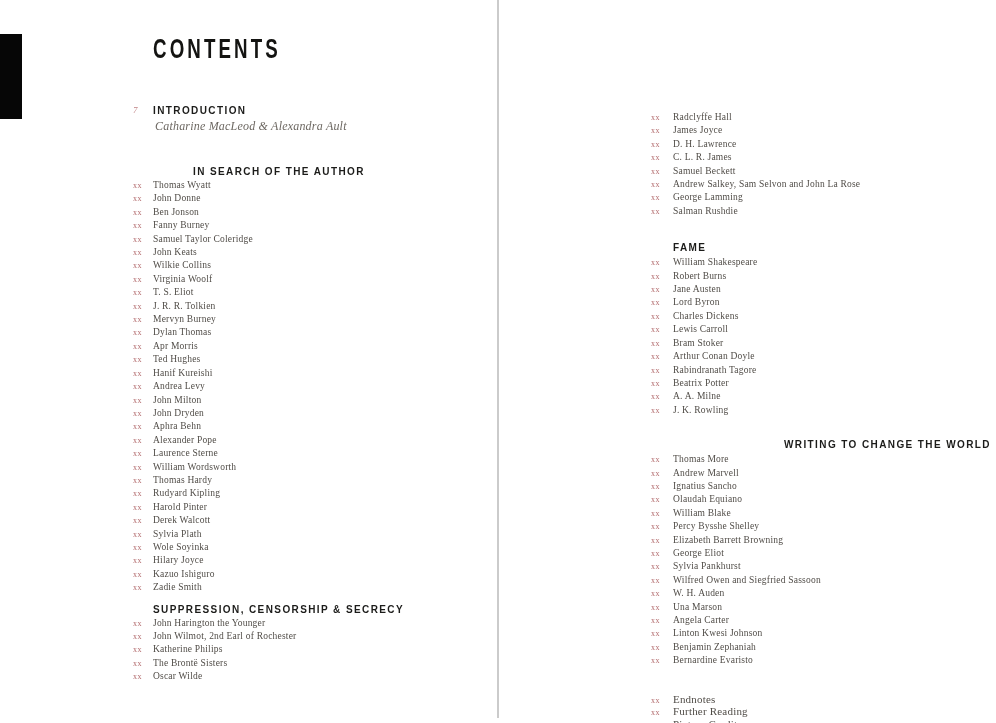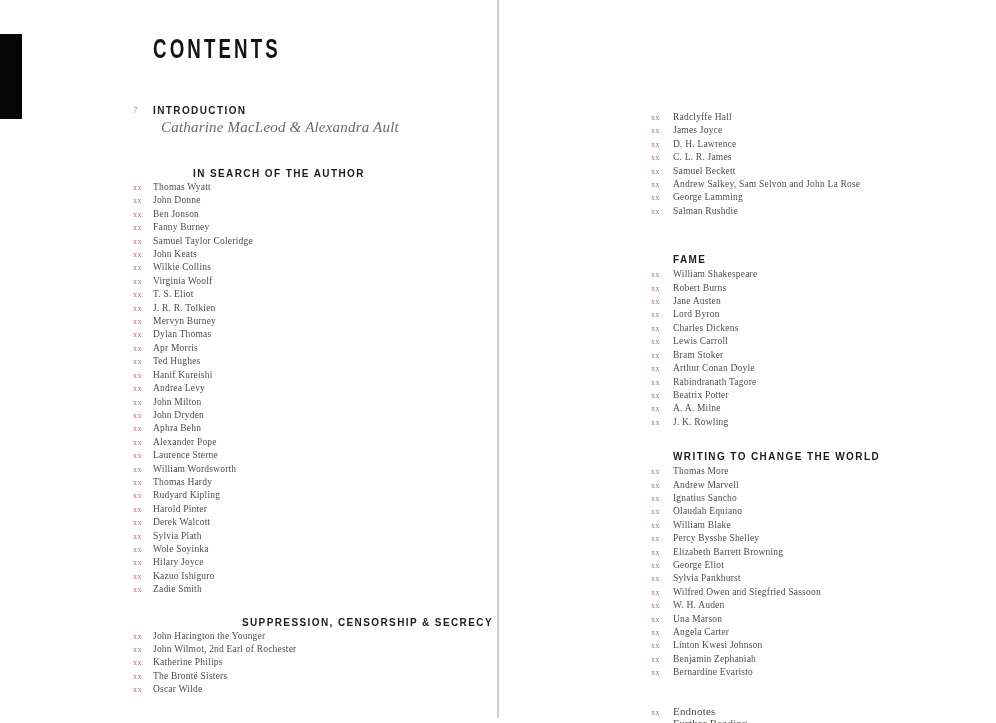--- a/index.html
+++ b/index.html
@@ -77,34 +77,34 @@
 
   
   .intro-row { display: flex; align-items: baseline; }
   .intro-pnum {
     flex: 0 0 20px;
     font-style: italic;
     font-size: 9px;
     color: #c08385;
   }
   .intro-byline {
-    margin-left: 28px;
+    margin-left: 22px;
     font-style: italic;
-    font-size: 15px;
+    font-size: 12px;
     color: #6d6862;
     letter-spacing: 0.2px;
     margin-top: 1px;
   }
 
   
   .sec-1 .sec-heading { margin-top: 31px; padding-left: 40px; }
   .sec-2 .sec-heading { margin-top: 19px; }
-  .sec-3 .sec-heading { margin-top: 19px; text-align: right; }
-  .sec-fame .sec-heading { margin-top: 35px; margin-bottom: 3px; }
-  .sec-writing .sec-heading { margin-top: 21px; margin-bottom: 3px; }
+  .sec-3 .sec-heading { margin-top: 8px; }
+  .sec-fame .sec-heading { margin-top: 23px; margin-bottom: 3px; }
+  .sec-writing .sec-heading { margin-top: 21px; margin-bottom: 3px; text-align: right; }
   .sec-backmatter { margin-top: 26px; }
   .sec-backmatter .toc-row { line-height: 10.5px; }
   .sec-backmatter .ename { font-size: 11px; }
 </style>
 </head>
 <body>
 
 <div class="spine-tab"></div>
 <div class="divider"></div>
 

